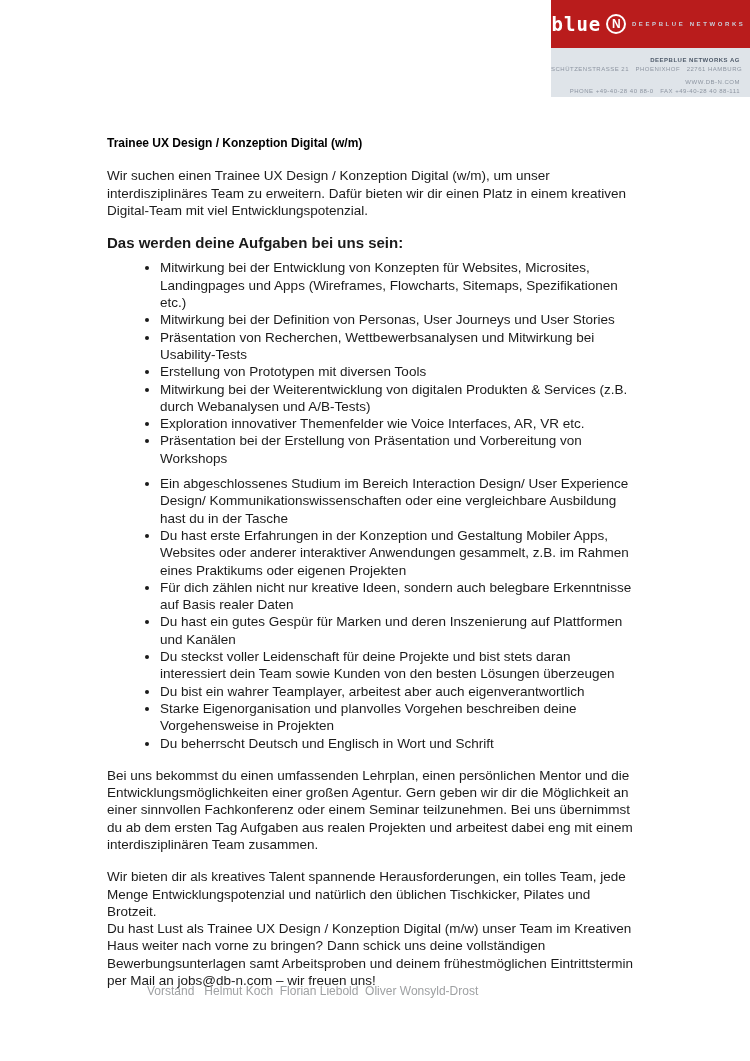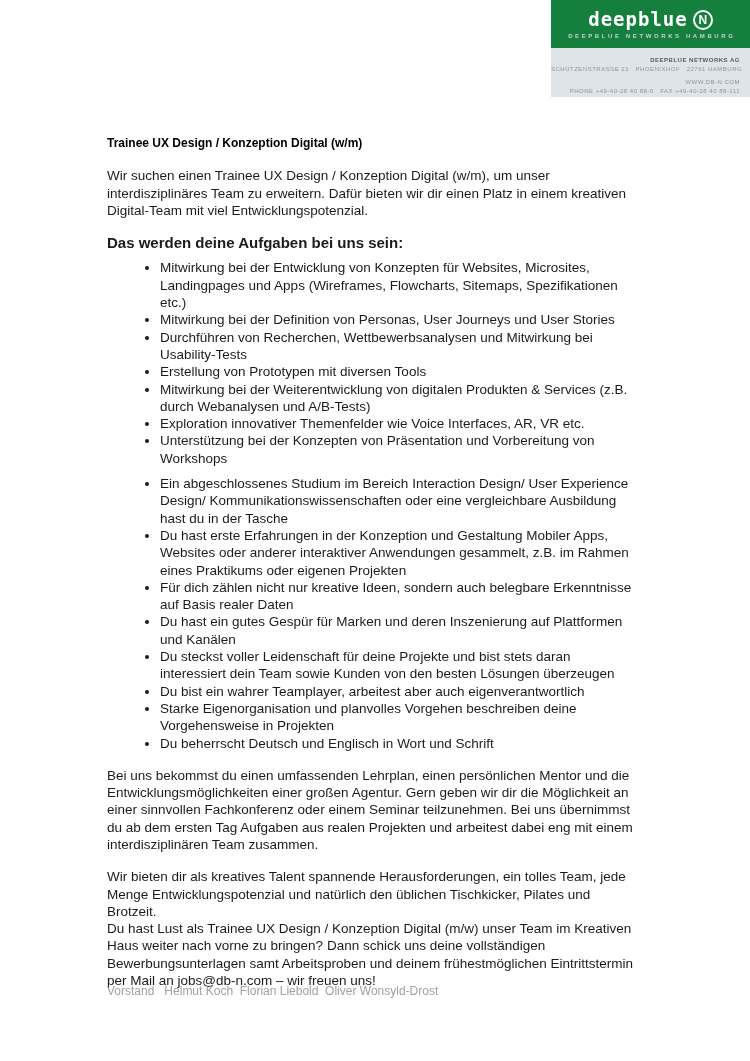--- a/index.html
+++ b/index.html
@@ -8,23 +8,23 @@
     width: 750px; height: 1061px;
     background: #ffffff;
     font-family: "Liberation Sans", sans-serif;
     position: relative;
     overflow: hidden;
   }
 
   
   .brand { position: absolute; top: 0; left: 551px; width: 199px; }
   .brand-dark {
-    background: #15803d;
+    background: #b91c1c;
     height: 48px;
-    display: flex; flex-direction: column;
+    display: flex; flex-direction: row;
     align-items: center; justify-content: center;
     gap: 3px;
   }
   .wordmark-row { display: flex; align-items: center; gap: 5px; }
   .wordmark {
     color: #ffffff;
     font-family: "DejaVu Sans Mono", monospace;
     font-weight: bold;
     font-size: 19px;
     letter-spacing: 1px;
@@ -97,21 +97,21 @@
 
   
   .footer {
     position: absolute;
     left: 107px; top: 982px;
     width: 560px;
     color: #9fa1a3;
     font-size: 12px;
     line-height: 19px;
   }
-  .footer .footer-line { white-space: pre-wrap; }
+  .footer .footer-line { white-space: pre-wrap; margin-left: 40px; }
 </style>
 </head>
 <body>
 
 <div class="page">
 
   <div class="brand">
     <div class="brand-dark">
       <div class="wordmark-row">
         <span class="wordmark">deepblue</span>
@@ -129,25 +129,25 @@
 
   <div class="content">
     <h1 class="doc-title">Trainee UX Design / Konzeption Digital (w/m)</h1>
 
     <p class="body-para">Wir suchen einen Trainee UX Design / Konzeption Digital (w/m), um unser interdisziplinäres Team zu erweitern. Dafür bieten wir dir einen Platz in einem kreativen Digital-Team mit viel Entwicklungspotenzial.</p>
 
     <h2 class="section-heading">Das werden deine Aufgaben bei uns sein:</h2>
     <ul class="bullets">
       <li>Mitwirkung bei der Entwicklung von Konzepten für Websites, Microsites, Landingpages und Apps (Wireframes, Flowcharts, Sitemaps, Spezifikationen etc.)</li>
       <li>Mitwirkung bei der Definition von Personas, User Journeys und User Stories</li>
-      <li>Durchführen von Recherchen, Wettbewerbsanalysen und Mitwirkung bei Usability-Tests</li>
+      <li>Präsentation von Recherchen, Wettbewerbsanalysen und Mitwirkung bei Usability-Tests</li>
       <li>Erstellung von Prototypen mit diversen Tools</li>
       <li>Mitwirkung bei der Weiterentwicklung von digitalen Produkten &amp; Services (z.B. durch Webanalysen und A/B-Tests)</li>
       <li>Exploration innovativer Themenfelder wie Voice Interfaces, AR, VR etc.</li>
-      <li>Unterstützung bei der Konzepten von Präsentation und Vorbereitung von Workshops</li>
+      <li>Präsentation bei der Erstellung von Präsentation und Vorbereitung von Workshops</li>
     </ul>
 
     <ul class="bullets">
       <li>Ein abgeschlossenes Studium im Bereich Interaction Design/ User Experience Design/ Kommunikationswissenschaften oder eine vergleichbare Ausbildung hast du in der Tasche</li>
       <li>Du hast erste Erfahrungen in der Konzeption und Gestaltung Mobiler Apps, Websites oder anderer interaktiver Anwendungen gesammelt, z.B. im Rahmen eines Praktikums oder eigenen Projekten</li>
       <li>Für dich zählen nicht nur kreative Ideen, sondern auch belegbare Erkenntnisse auf Basis realer Daten</li>
       <li>Du hast ein gutes Gespür für Marken und deren Inszenierung auf Plattformen und Kanälen</li>
       <li>Du steckst voller Leidenschaft für deine Projekte und bist stets daran interessiert dein Team sowie Kunden von den besten Lösungen überzeugen</li>
       <li>Du bist ein wahrer Teamplayer, arbeitest aber auch eigenverantwortlich</li>
       <li>Starke Eigenorganisation und planvolles Vorgehen beschreiben deine Vorgehensweise in Projekten</li>

